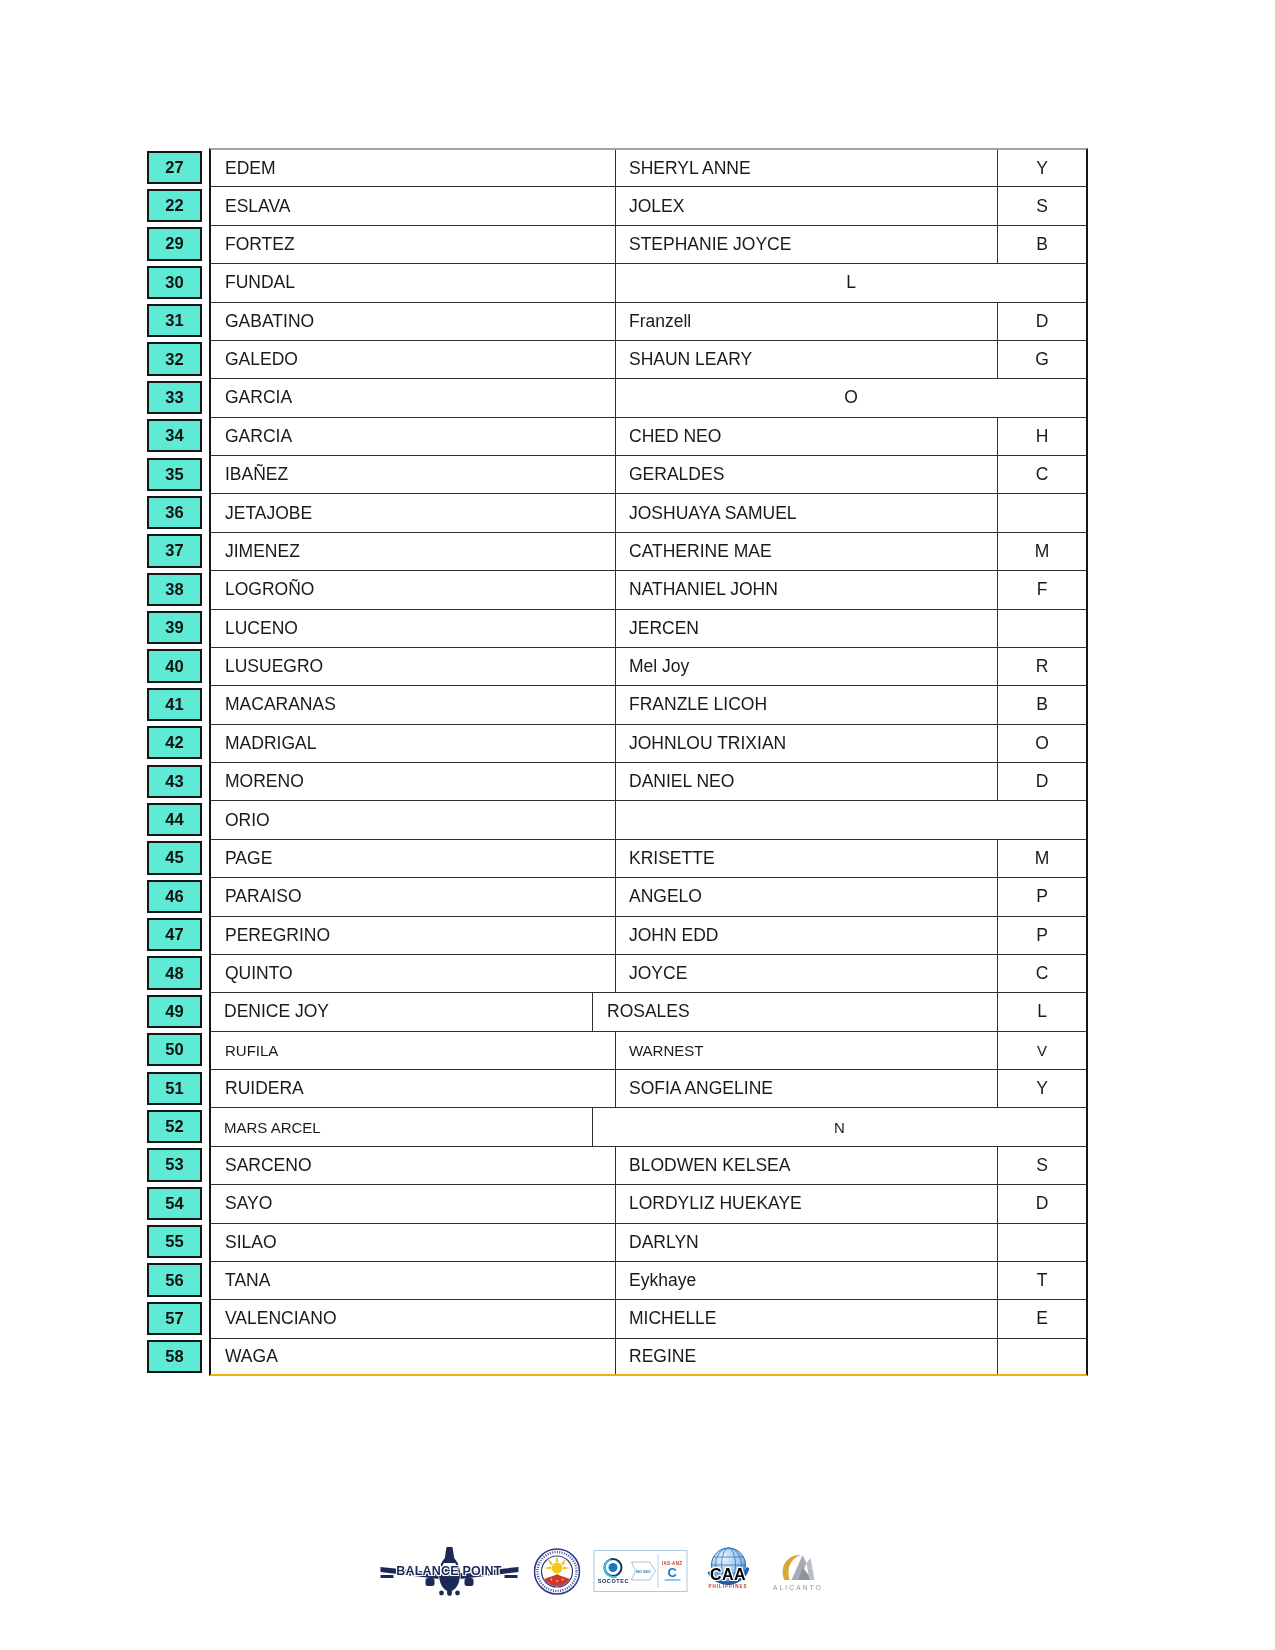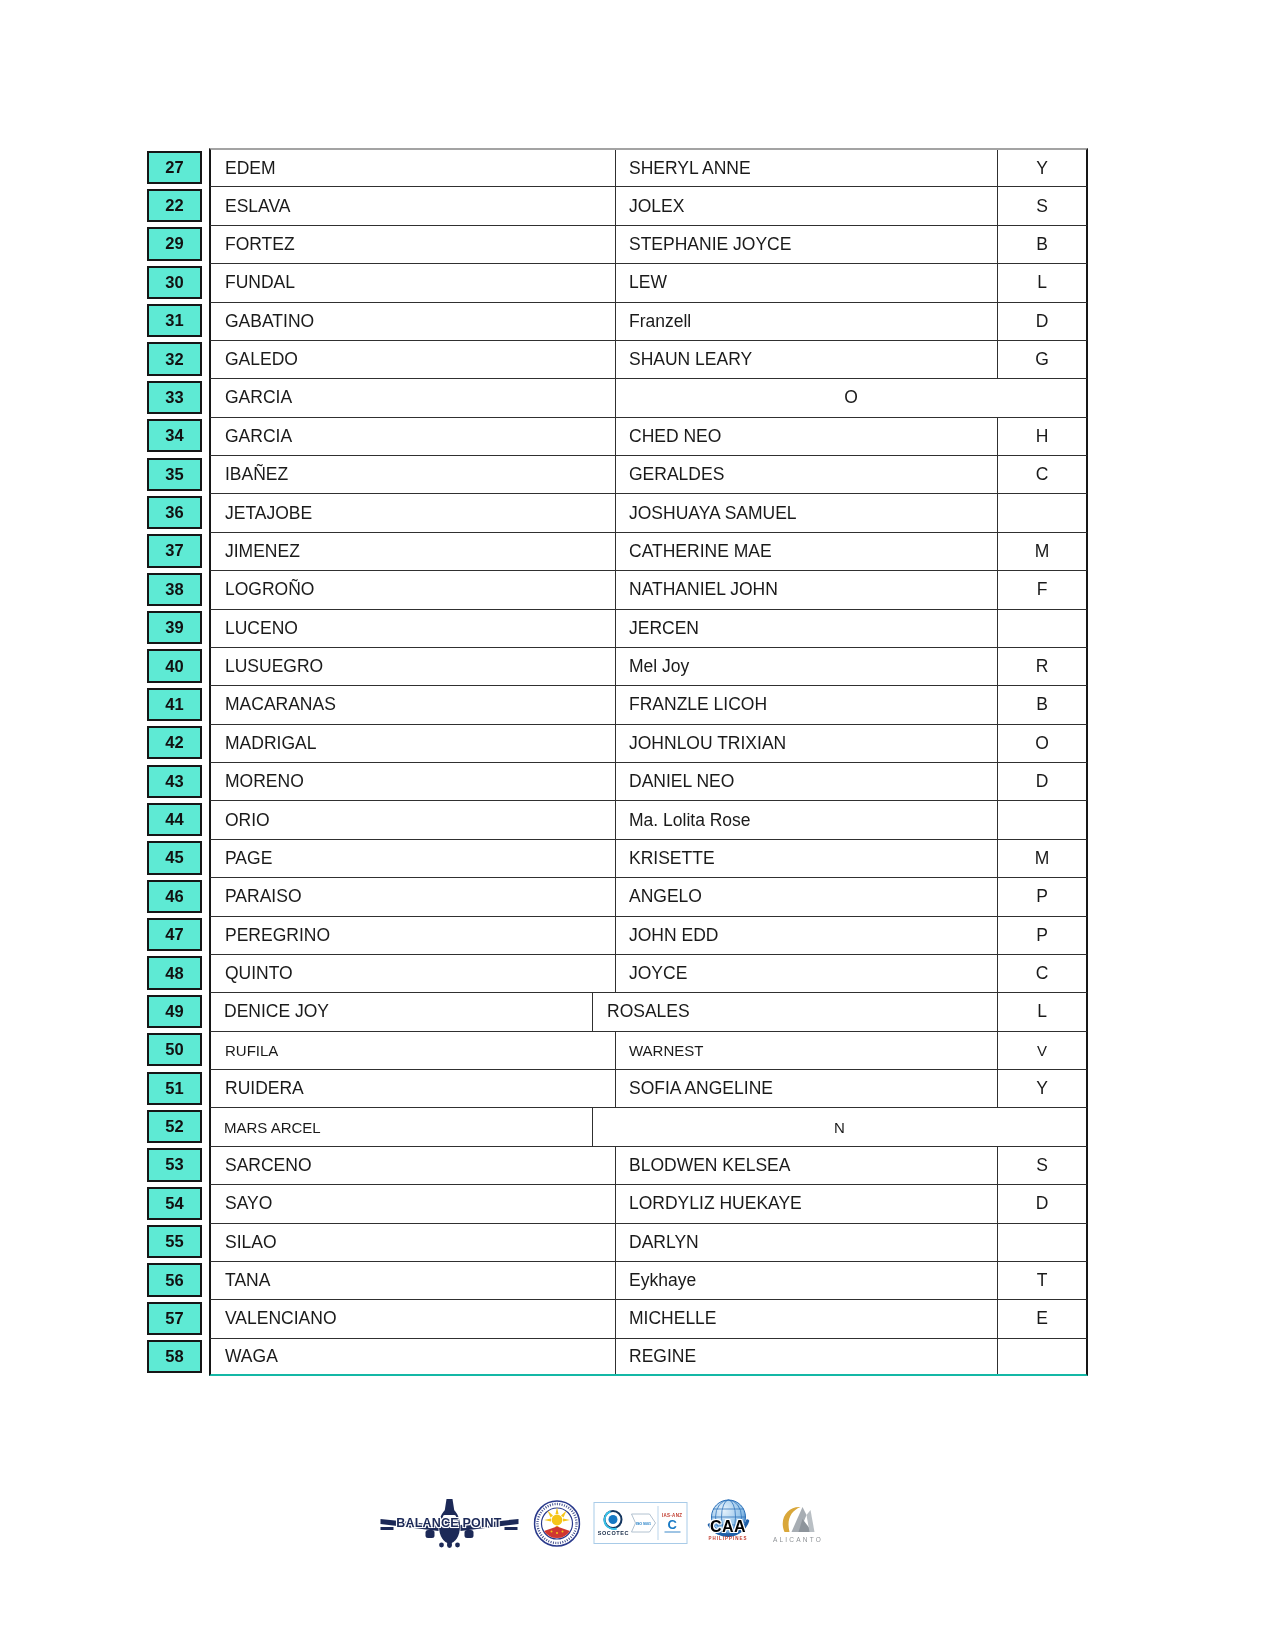--- a/index.html
+++ b/index.html
@@ -32,36 +32,36 @@
     font-weight:700;font-size:16.5px;color:#111;
   }
   .mainrow{
     margin-left:7px;
     flex:1;display:flex;box-sizing:border-box;
     border-left:2px solid #161616;
     border-right:2px solid #161616;
     border-top:1.5px solid #303030;
   }
   .row:first-child .mainrow{border-top:2px solid #a3a3a3;}
-  .row:last-child .mainrow{border-bottom:2px solid #14b8a6;}
+  .row:last-child .mainrow{border-bottom:2px solid #eab308;}
   .cell{
     display:flex;align-items:center;
     box-sizing:border-box;
     font-size:17.5px;color:#1a1a1a;
     overflow:hidden;white-space:nowrap;
   }
   .cell.surname{width:405px;flex:0 0 405px;padding-left:14px;border-right:1.5px solid #303030;}
   .cell.first{width:382px;flex:0 0 382px;padding-left:13px;border-right:1.5px solid #303030;}
   .cell.mi{flex:1;justify-content:center;padding:0;}
   .row.small .cell{font-size:15px;}
 
   
   .footer{
     position:absolute;
-    top:1495px;left:calc(50% - 35px);
+    top:1543px;left:calc(50% - 35px);
     transform:translateX(-50%);
     display:flex;align-items:center;gap:13px;
     height:56px;
   }
 
   
   .logo-bp{position:relative;width:142px;height:50px;flex:0 0 auto;}
   .logo-bp svg{position:absolute;inset:0;}
   .bp-line{
     position:absolute;top:24px;width:100%;
@@ -159,21 +159,20 @@
           <div class="cell first">STEPHANIE JOYCE</div>
           <div class="cell mi">B</div>
         </div>
       </div>
       <div class="row">
         <div class="numwrap">
           <div class="numbox">30</div>
         </div>
         <div class="mainrow">
           <div class="cell surname">FUNDAL</div>
-          <div class="cell first">LEW</div>
           <div class="cell mi">L</div>
         </div>
       </div>
       <div class="row">
         <div class="numwrap">
           <div class="numbox">31</div>
         </div>
         <div class="mainrow">
           <div class="cell surname">GABATINO</div>
           <div class="cell first">Franzell</div>
@@ -298,21 +297,20 @@
           <div class="cell first">DANIEL NEO</div>
           <div class="cell mi">D</div>
         </div>
       </div>
       <div class="row">
         <div class="numwrap">
           <div class="numbox">44</div>
         </div>
         <div class="mainrow">
           <div class="cell surname">ORIO</div>
-          <div class="cell first">Ma. Lolita Rose</div>
           <div class="cell mi"></div>
         </div>
       </div>
       <div class="row">
         <div class="numwrap">
           <div class="numbox">45</div>
         </div>
         <div class="mainrow">
           <div class="cell surname">PAGE</div>
           <div class="cell first">KRISETTE</div>

